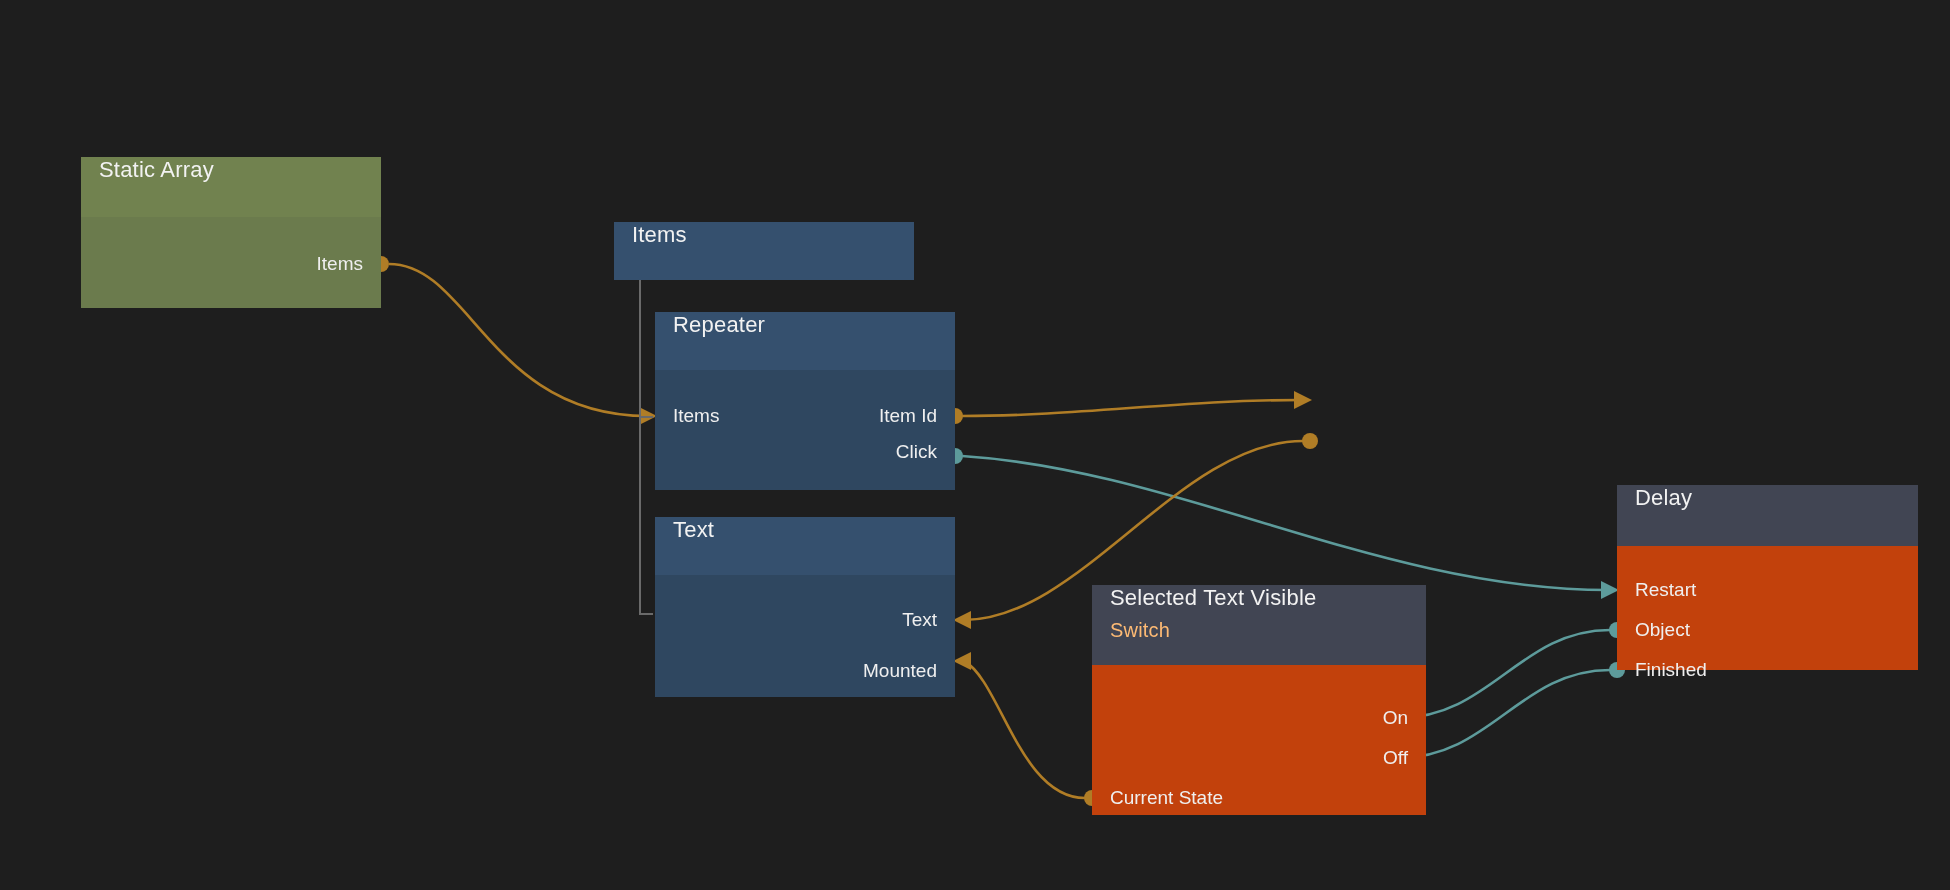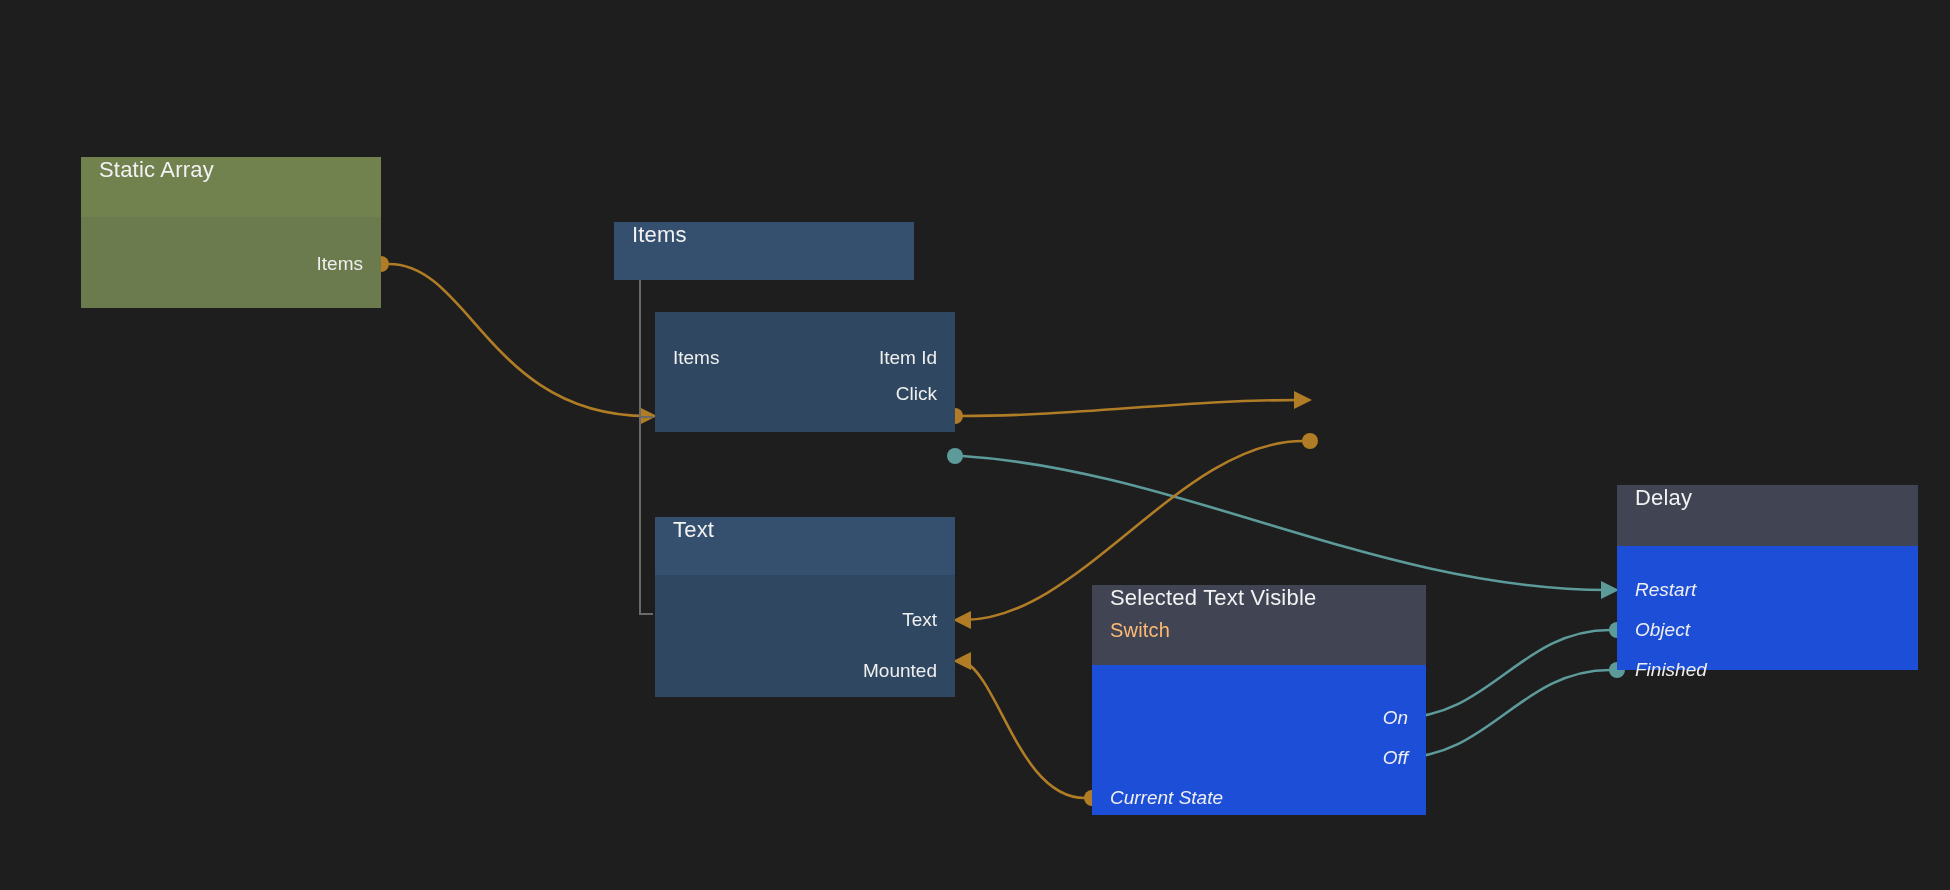--- a/index.html
+++ b/index.html
@@ -43,21 +43,21 @@
   .row.right{right:18px;text-align:right;}
 
   
   .n-green .hdr{background:#71824f;}
   .n-green .body{background:#6b7b4d;}
   
   .n-blue .hdr{background:#35506e;}
   .n-blue .body{background:#2f4760;}
   
   .n-gray .hdr{background:#414553;}
-  .n-gray .body{background:#1d4ed8;font-style:italic;}
+  .n-gray .body{background:#c2410c;}
   
   .n-group{background:#35506e;}
 
   .grouprail{position:absolute;background:#6a6a6a;}
 </style>
 </head>
 <body>
 
 <div id="canvas">
   <svg id="wires" viewBox="0 0 1950 890" xmlns="http://www.w3.org/2000/svg">
@@ -90,20 +90,21 @@
       <div class="hdr" style="height: 60px;"><span>Static Array</span></div>
       <div class="body" style="height: 91px;">
         <div class="row right" style="top: 35px;">Items</div>
       </div>
     </div>
     <div class="node n-group" style="left: 614px; top: 222px; width: 300px; height: 58px;">
       <div class="hdr" style="height: 58px;"><span>Items</span></div>
       <div class="body" style="height: 0px;"></div>
     </div>
     <div class="node n-blue" style="left: 655px; top: 312px; width: 300px; height: 178px;">
+      <div class="hdr" style="height: 58px;"><span>Repeater</span></div>
       <div class="body" style="height: 120px;">
         <div class="row left" style="top: 34px;">Items</div>
         <div class="row right" style="top: 34px;">Item Id</div>
         <div class="row right" style="top: 70px;">Click</div>
       </div>
     </div>
     <div class="node n-blue" style="left: 655px; top: 517px; width: 300px; height: 180px;">
       <div class="hdr" style="height: 58px;"><span>Text</span></div>
       <div class="body" style="height: 122px;">
         <div class="row right" style="top: 33px;">Text</div>

